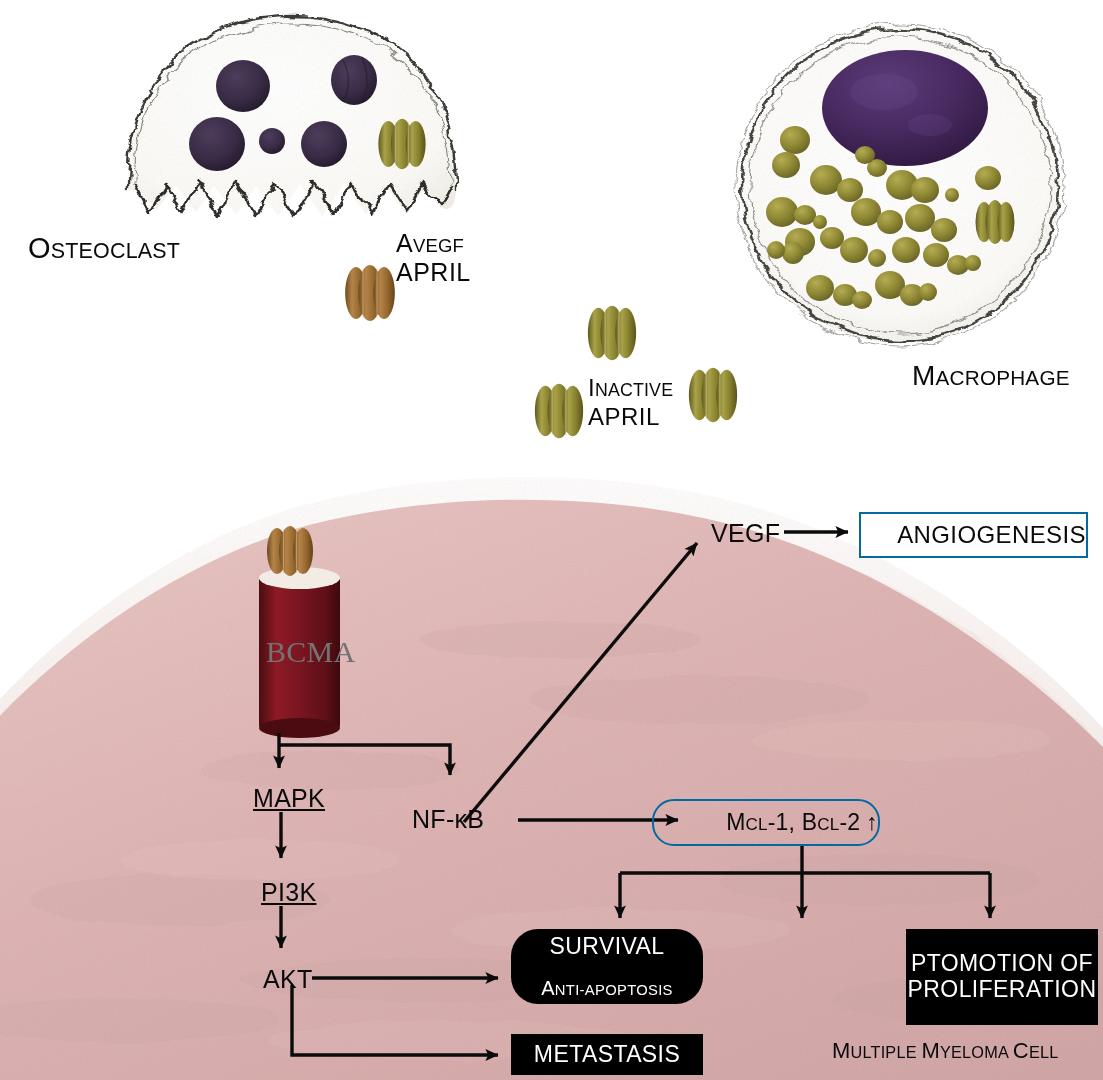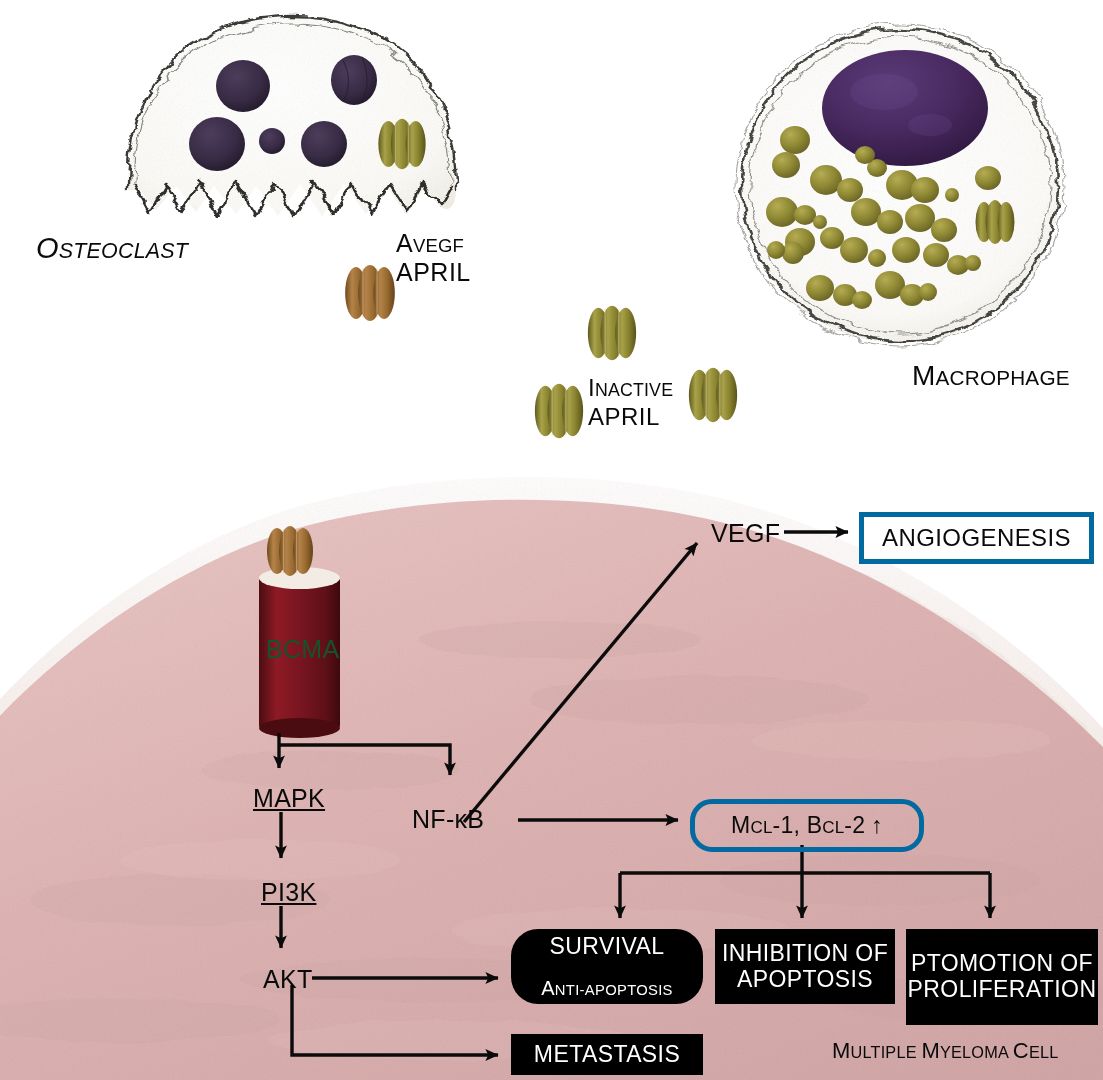--- a/index.html
+++ b/index.html
@@ -10,40 +10,40 @@
   }
   .stage{position:absolute;inset:0;width:1103px;height:1080px;}
   svg.layer{position:absolute;left:0;top:0;width:1103px;height:1080px;overflow:visible;}
   .lbl{position:absolute;white-space:nowrap;line-height:1;}
 
   
   .sc{font-weight:400;letter-spacing:.2px;}
   .sc .big{font-size:1em;}
   .sc .sm{font-size:.74em;}
 
-  .osteoclast-label{left:36px;top:234px;font-size:29px;font-style:italic;}
+  .osteoclast-label{left:28px;top:234px;font-size:29px;}
   .active-label{left:396px;top:231px;font-size:25px;}
   .active-label .l2{display:block;margin-top:4px;font-size:25px;letter-spacing:.5px;}
   .macrophage-label{left:912px;top:362px;font-size:28px;}
   .inactive-label{left:588px;top:376px;font-size:24px;}
   .inactive-label .l2{display:block;margin-top:5px;font-size:24px;letter-spacing:.5px;}
 
   .node-text{position:absolute;font-size:25px;letter-spacing:.3px;white-space:nowrap;}
-  .bcma-text{left:266px;top:635px;font-size:25px;color:#14532d;}
+  .bcma-text{left:266px;top:635px;font-size:30px;color:#737373;font-family:Liberation Serif, serif;}
   .mapk-text{left:253px;top:784px;text-decoration:underline;}
   .pi3k-text{left:261px;top:878px;text-decoration:underline;}
   .akt-text{left:263px;top:965px;}
   .nfkb-text{left:412px;top:805px;}
   .vegf-text{left:711px;top:519px;}
 
-  .boxed{position:absolute;border:5px solid #0369a1;background:transparent;
-         display:flex;align-items:center;justify-content:center;}
+  .boxed{position:absolute;border:2px solid #0369a1;background:transparent;
+         display:flex;align-items:center;justify-content:flex-end;}
   .angio-box{left:859px;top:512px;width:225px;height:42px;background:#ffffff;}
   .angio-box span{font-size:24px;letter-spacing:.4px;}
-  .mcl-box{left:690px;top:799px;width:224px;height:43px;border-radius:22px;}
+  .mcl-box{left:652px;top:799px;width:224px;height:43px;border-radius:22px;}
   .mcl-box span{font-size:23px;letter-spacing:.2px;}
 
   .blackbox{position:absolute;background:#000000;color:#ffffff;
             display:flex;flex-direction:column;align-items:center;justify-content:center;
             text-align:center;line-height:1.12;}
   .blackbox .t1{font-size:23px;letter-spacing:.4px;}
   .blackbox .t2{font-size:20px;letter-spacing:.3px;margin-top:17px;}
   .bb-survival{left:511px;top:929px;width:192px;height:75px;border-radius:27px;}
   .bb-inhib{left:715px;top:929px;width:180px;height:75px;}
   .bb-prolif{left:906px;top:929px;width:192px;height:96px;}
@@ -422,24 +422,20 @@
 
   <div class="boxed mcl-box">
     <span class="sc"><span class="big">M</span><span class="sm">CL</span><span class="big">-1, </span><span class="big">B</span><span class="sm">CL</span><span class="big">-2</span><span class="up-arrow">↑</span></span>
   </div>
 
   <div class="blackbox bb-survival">
     <span class="t1">SURVIVAL</span>
     <span class="t2 sc"><span class="big">A</span><span class="sm">NTI-APOPTOSIS</span></span>
   </div>
 
-  <div class="blackbox bb-inhib">
-    <span class="t1">INHIBITION OF</span>
-    <span class="t1">APOPTOSIS</span>
-  </div>
 
   <div class="blackbox bb-prolif">
     <span class="t1">PTOMOTION OF</span>
     <span class="t1">PROLIFERATION</span>
   </div>
 
   <div class="blackbox bb-meta">
     <span class="t1">METASTASIS</span>
   </div>
 

